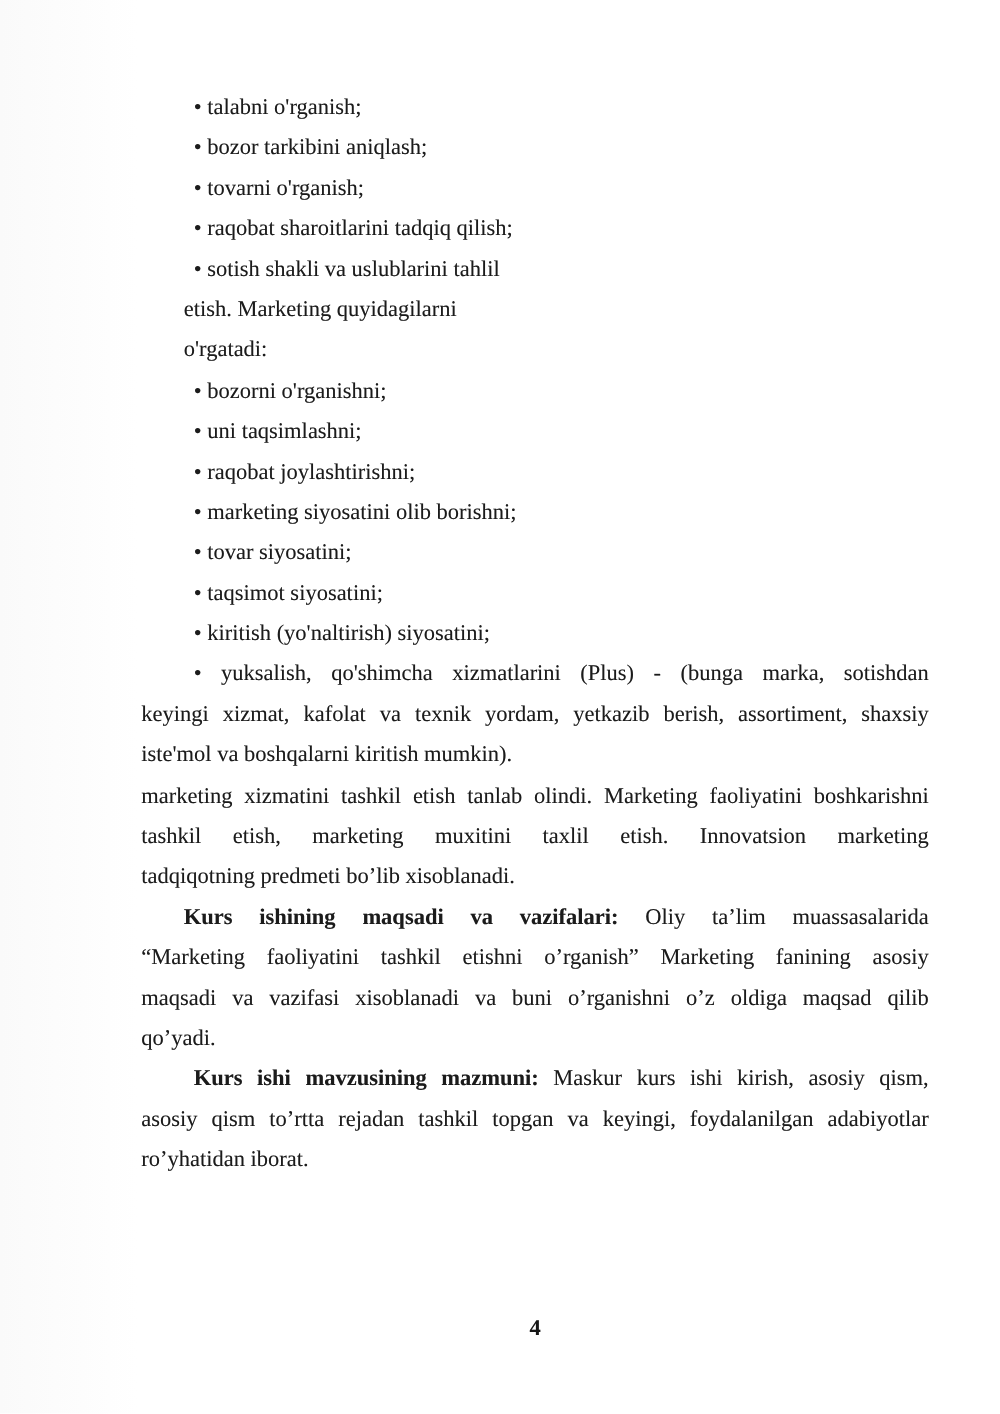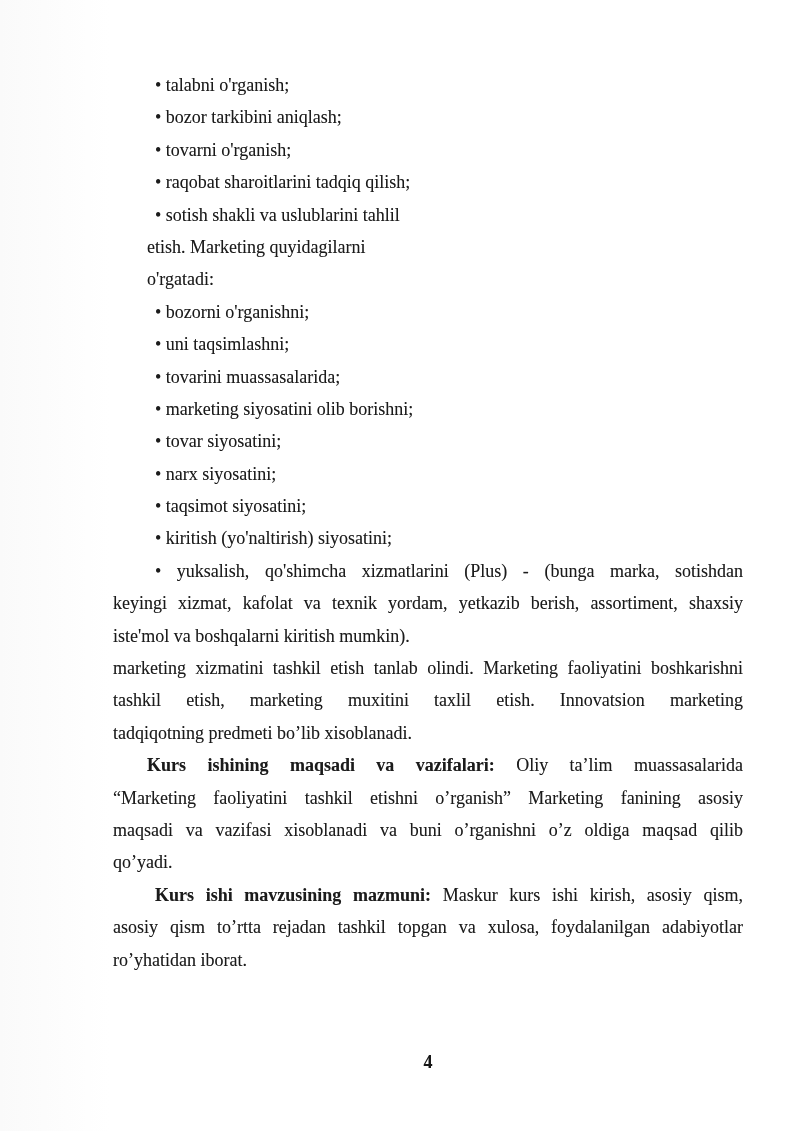--- a/index.html
+++ b/index.html
@@ -69,34 +69,33 @@
   <div class="content">
       <div class="line ind-bullet">• talabni o'rganish;</div>
       <div class="line ind-bullet">• bozor tarkibini aniqlash;</div>
       <div class="line ind-bullet">• tovarni o'rganish;</div>
       <div class="line ind-bullet">• raqobat sharoitlarini tadqiq qilish;</div>
       <div class="line ind-bullet">• sotish shakli va uslublarini tahlil</div>
       <div class="line ind-cont">etish. Marketing quyidagilarni</div>
       <div class="line ind-cont">o'rgatadi:</div>
       <div class="line ind-bullet">• bozorni o'rganishni;</div>
       <div class="line ind-bullet">• uni taqsimlashni;</div>
-      <div class="line ind-bullet">• tovarini muassasalarida;</div>
+      <div class="line ind-bullet">• raqobat joylashtirishni;</div>
       <div class="line ind-bullet">• marketing siyosatini olib borishni;</div>
       <div class="line ind-bullet">• tovar siyosatini;</div>
-      <div class="line ind-bullet">• narx siyosatini;</div>
       <div class="line ind-bullet">• taqsimot siyosatini;</div>
       <div class="line ind-bullet">• kiritish (yo'naltirish) siyosatini;</div>
       <div class="line ind-bullet just">• yuksalish, qo'shimcha xizmatlarini (Plus) - (bunga marka, sotishdan</div>
       <div class="line just">keyingi xizmat, kafolat va texnik yordam, yetkazib berish, assortiment, shaxsiy</div>
       <div class="line">iste'mol va boshqalarni kiritish mumkin).</div>
       <div class="line just">marketing xizmatini tashkil etish tanlab olindi. Marketing faoliyatini boshkarishni</div>
       <div class="line just">tashkil etish, marketing muxitini taxlil etish. Innovatsion marketing</div>
       <div class="line">tadqiqotning predmeti bo’lib xisoblanadi.</div>
       <div class="line ind-para just"><b>Kurs ishining maqsadi va vazifalari:</b> Oliy ta’lim muassasalarida</div>
       <div class="line just">“Marketing faoliyatini tashkil etishni o’rganish” Marketing fanining asosiy</div>
       <div class="line just">maqsadi va vazifasi xisoblanadi va buni o’rganishni o’z oldiga maqsad qilib</div>
       <div class="line">qo’yadi.</div>
       <div class="line ind-para2 just"><b>Kurs ishi mavzusining mazmuni:</b> Maskur kurs ishi kirish, asosiy qism,</div>
-      <div class="line just">asosiy qism to’rtta rejadan tashkil topgan va xulosa, foydalanilgan adabiyotlar</div>
+      <div class="line just">asosiy qism to’rtta rejadan tashkil topgan va keyingi, foydalanilgan adabiyotlar</div>
       <div class="line">ro’yhatidan iborat.</div>
     </div>
   <div class="page-number">4</div>
 </div>
 
 </body></html>

